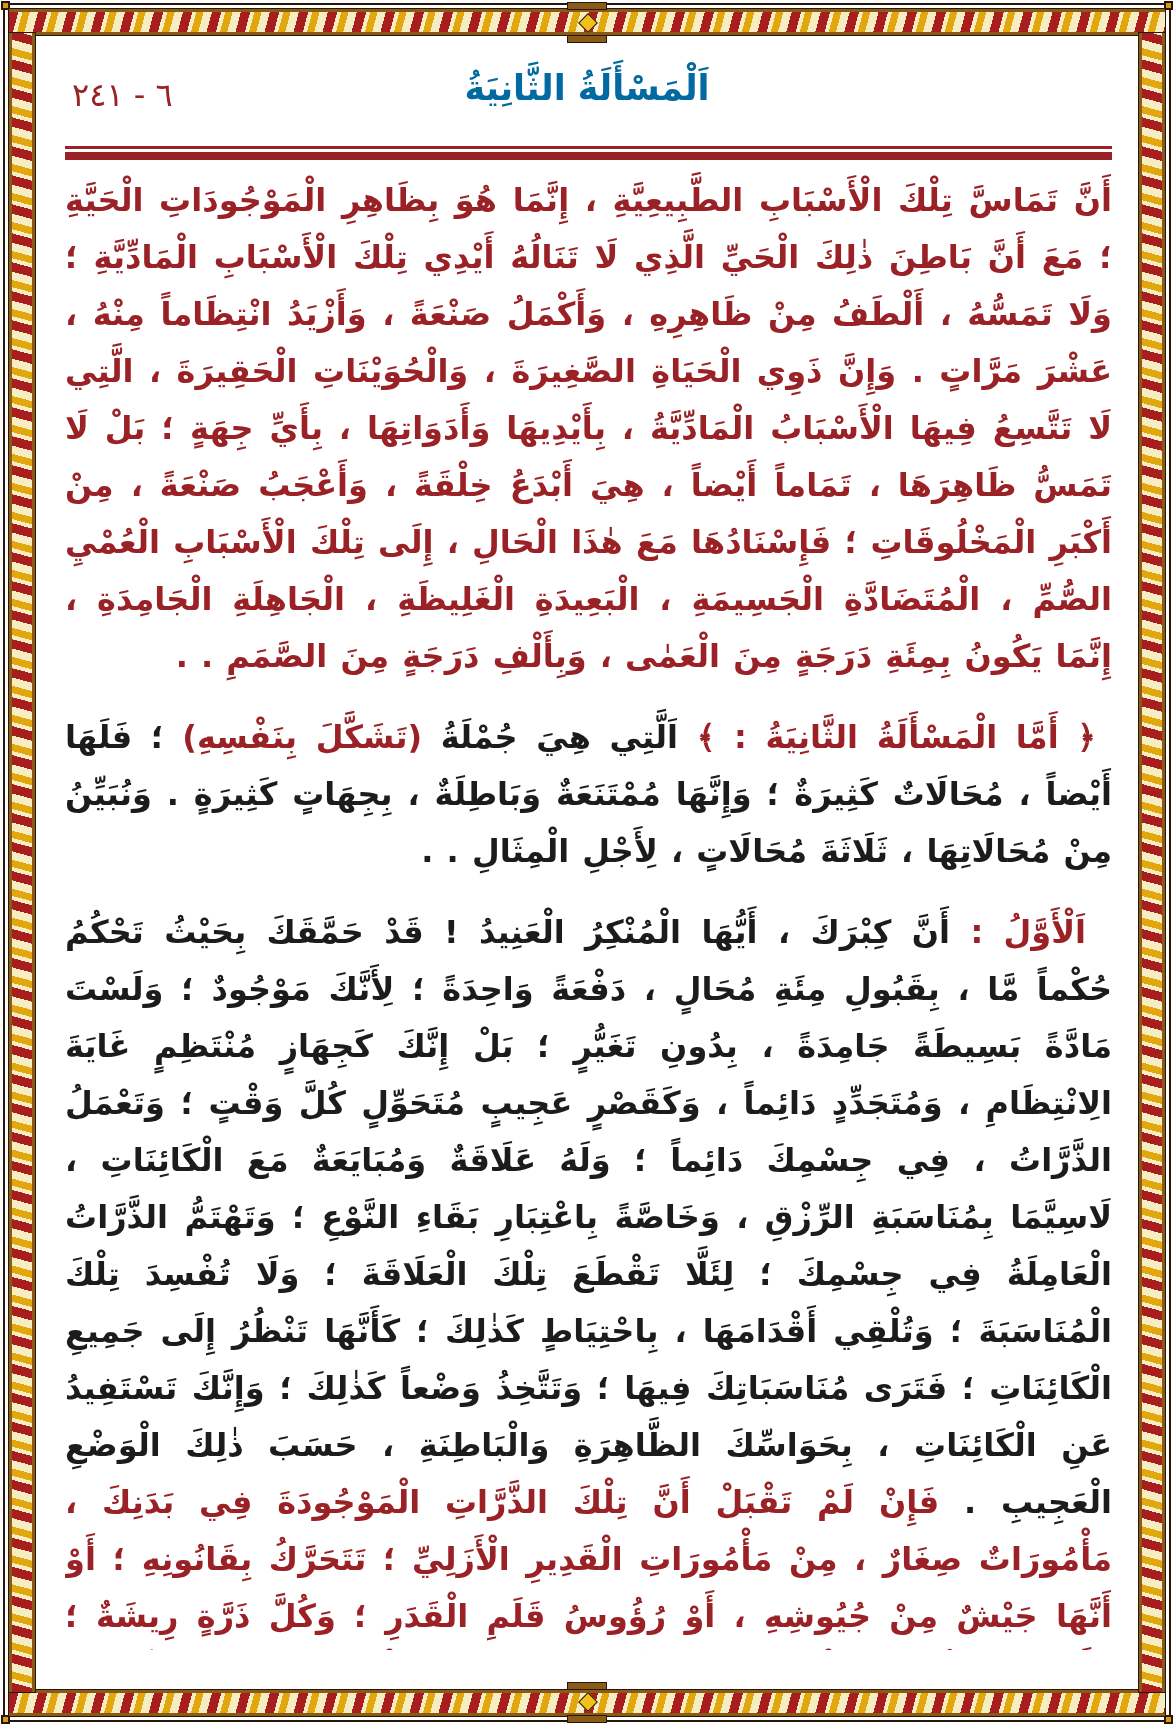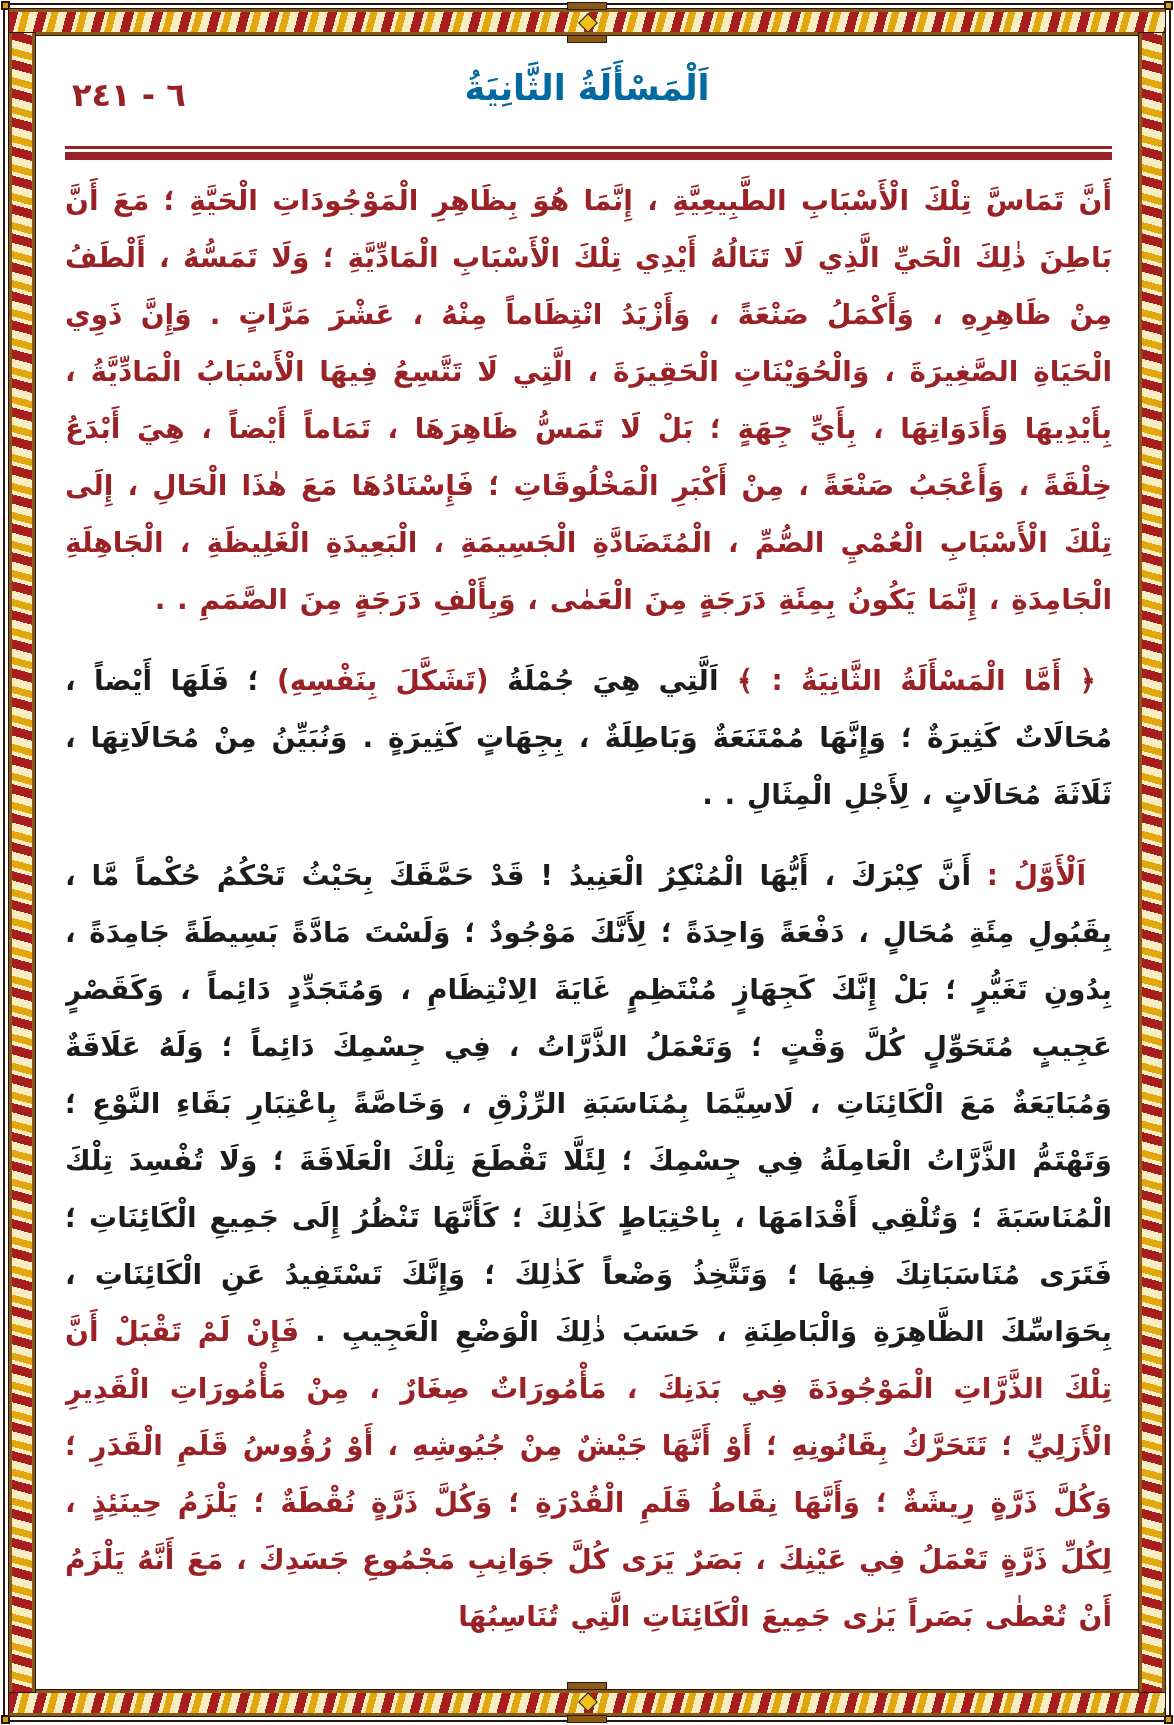--- a/index.html
+++ b/index.html
@@ -39,36 +39,36 @@
     position:absolute;left:50%;width:38px;height:6px;margin-left:-19px;
     background:#8a5a17;box-shadow:0 0 0 1px #27160a;
   }
   .center-diamond{
     position:absolute;left:50%;width:12px;height:12px;margin-left:-6px;
     background:#f0c11a;border:1px solid #27160a;transform:rotate(45deg);
   }
   
   .page-number{
     position:absolute;left:72px;top:76px;
-    color:#9a2125;font-size:32px;font-weight:bold;direction:rtl;text-align:right;
+    color:#9a2125;font-size:32px;font-weight:normal;direction:rtl;text-align:right;
   }
   .page-title{
     position:absolute;left:0;right:0;top:68px;text-align:center;
     color:#0369a1;font-size:35px;font-weight:bold;direction:rtl;
   }
   .header-rule{
     position:absolute;left:65px;right:62px;top:146px;height:14px;
   }
   .header-rule .thin{height:3px;background:#9a2125;}
   .header-rule .thick{height:8px;background:#9a2125;margin-top:3px;}
   
   .body-text{
     position:absolute;left:65px;right:62px;top:172px;height:1478px;
     direction:rtl;text-align:justify;overflow:hidden;
-    font-size:28px;font-weight:bold;line-height:57px;color:#1c1c1c;
+    font-size:32px;font-weight:bold;line-height:57px;color:#1c1c1c;
     word-spacing:2px;
   }
   .body-text p{margin:0 0 24px 0;}
   .red{color:#9a2125;}
   .p2{text-indent:16px;margin-top:2px;}
   .p3{text-indent:26px;margin-top:14px;}
   .ornament{color:#9a2125;font-weight:bold;}
 </style>
 </head>
 <body>

